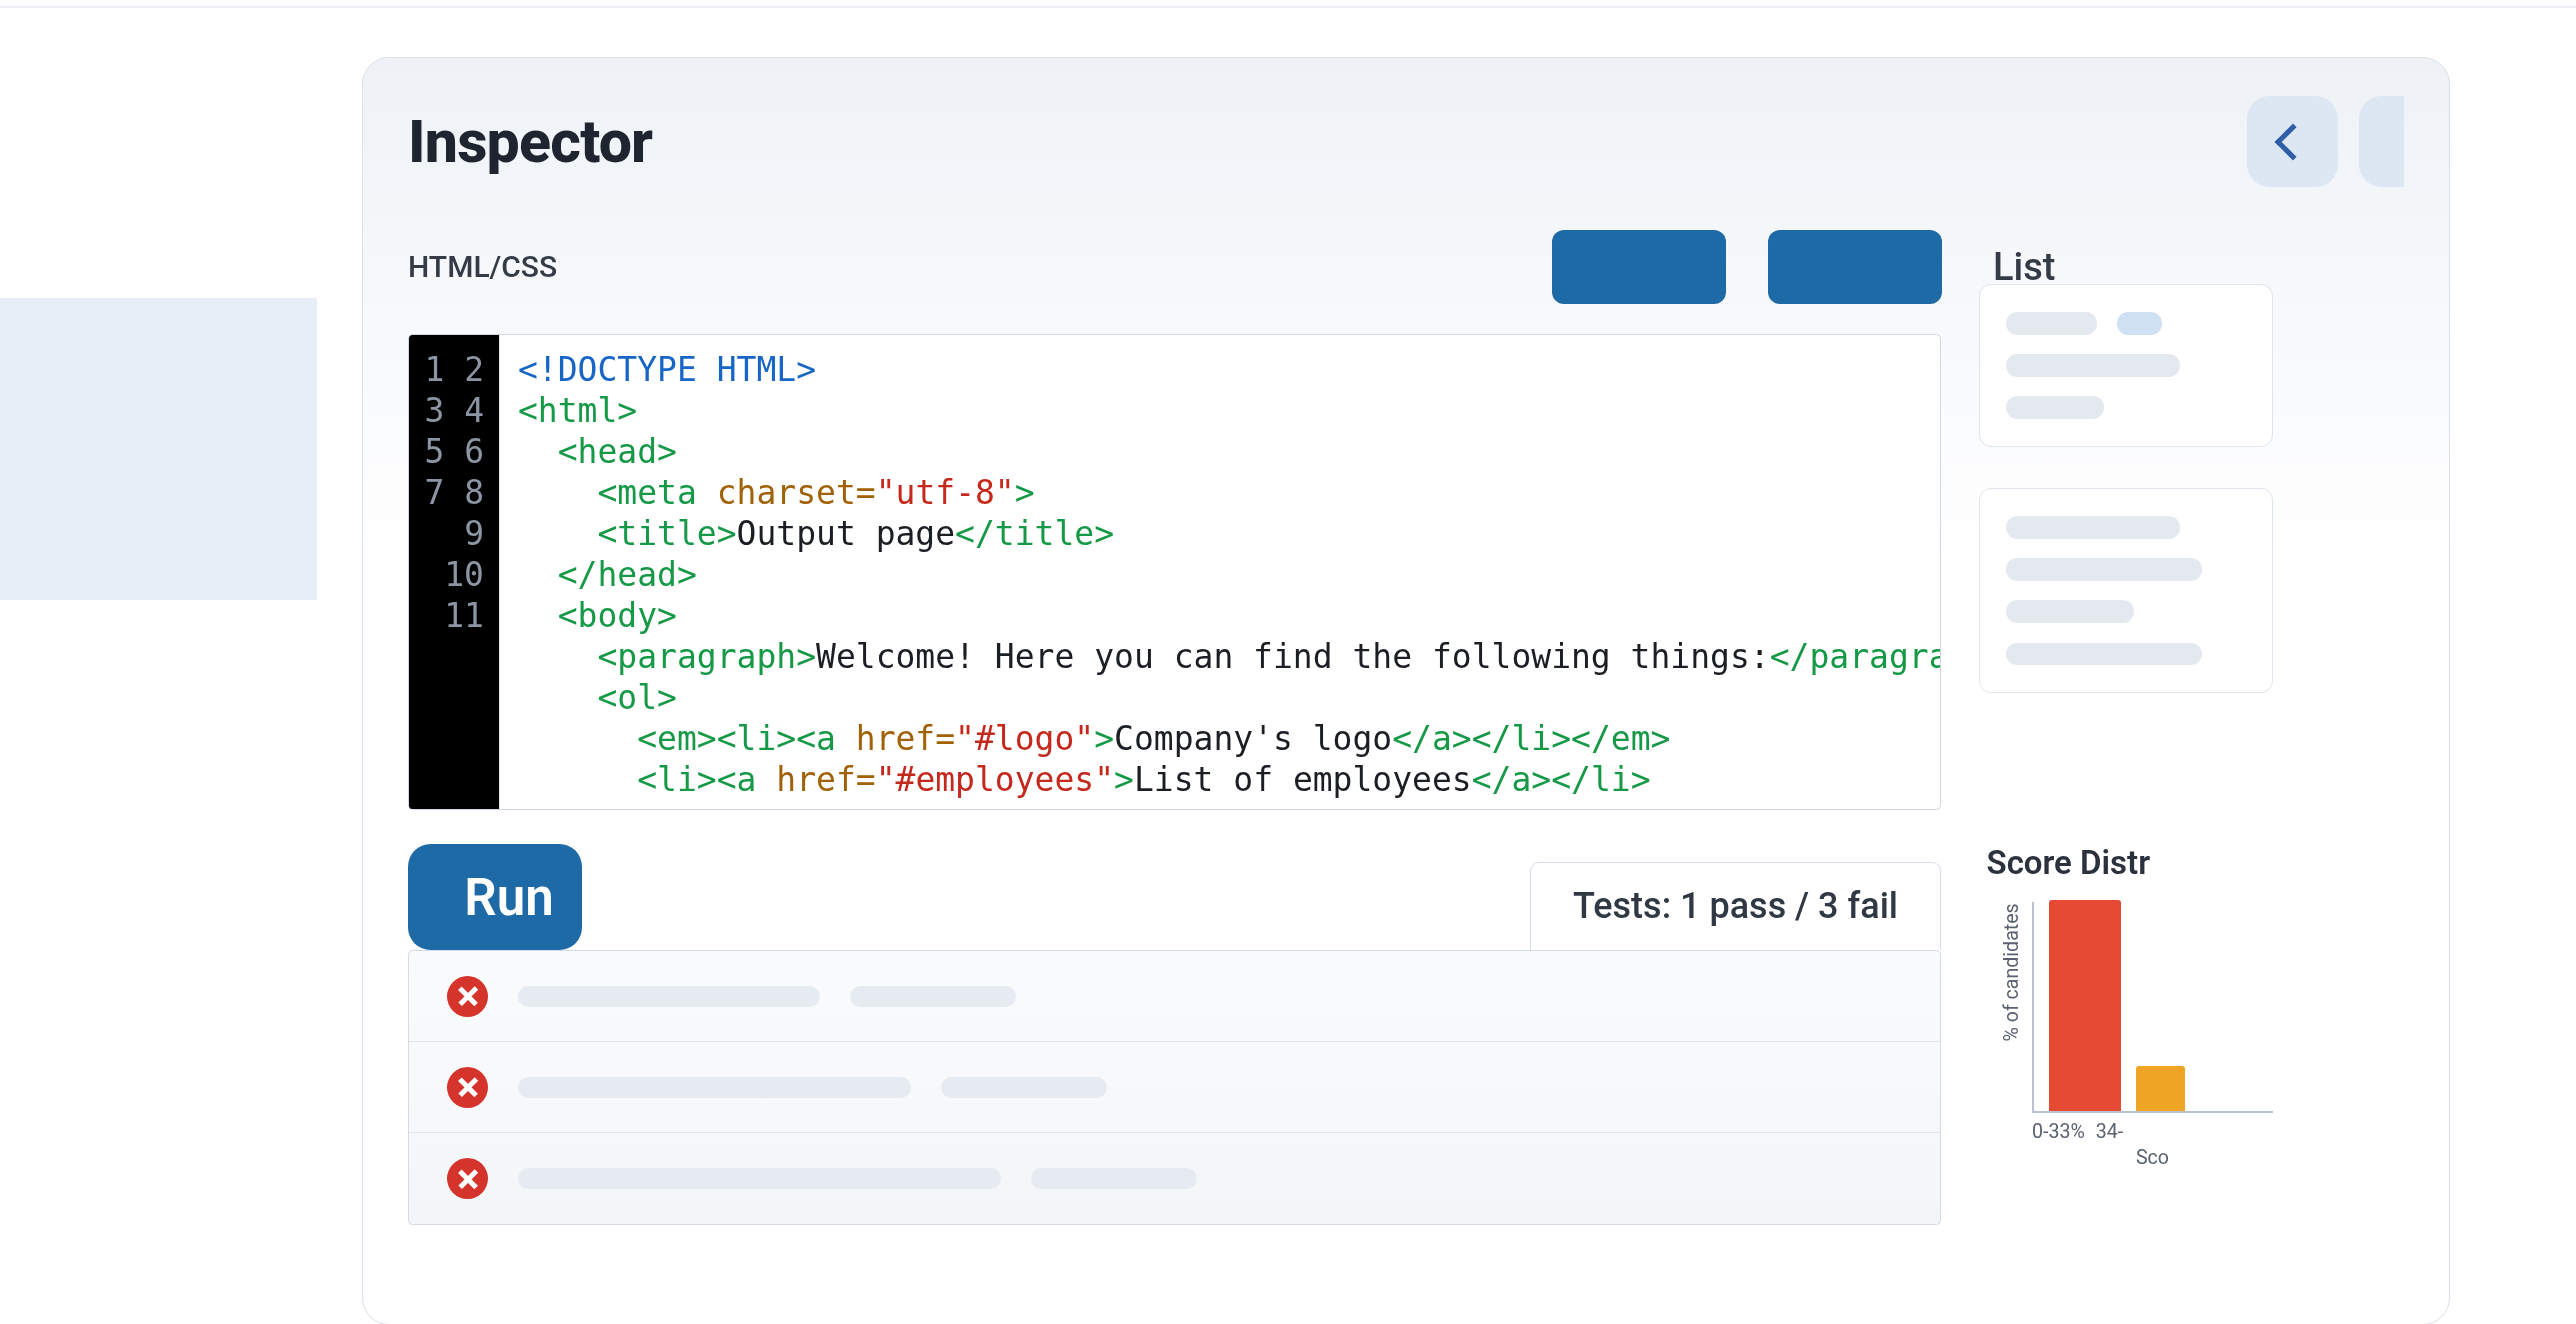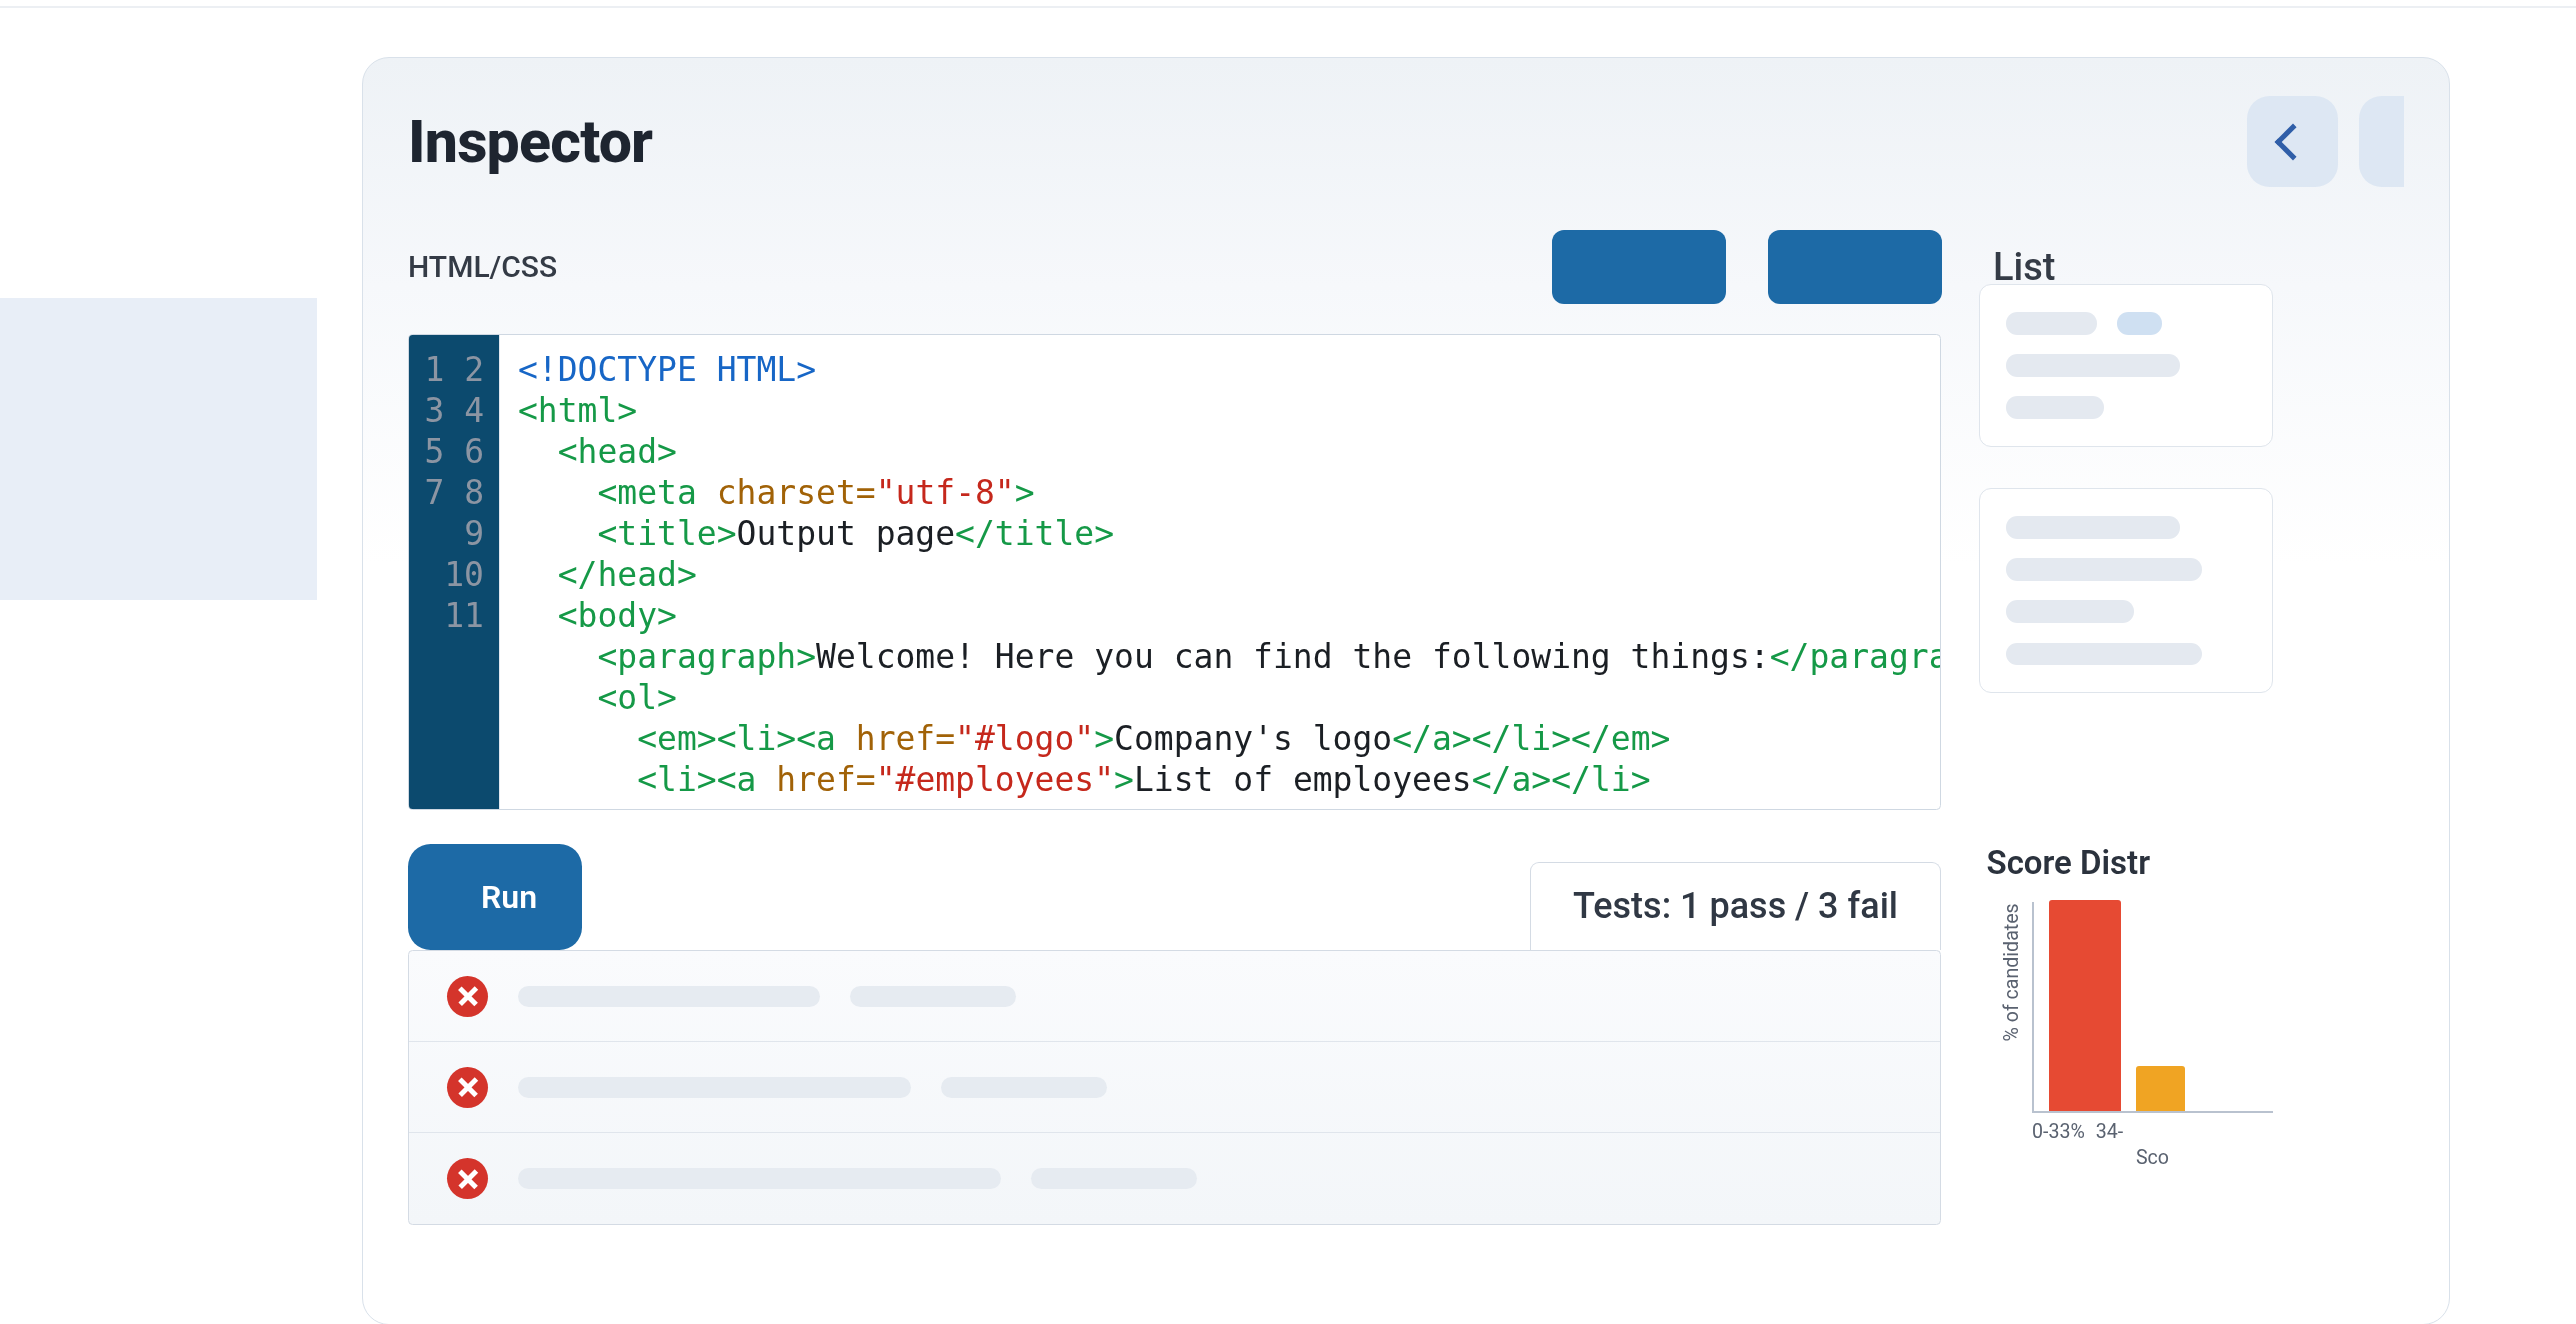--- a/index.html
+++ b/index.html
@@ -90,21 +90,21 @@
     width: 1533px;
     height: 476px;
     border: 1.5px solid #cfd8e2;
     border-radius: 4.5px;
     background: #ffffff;
     display: flex;
     overflow: hidden;
   }
   .gutter {
     width: 91px;
-    background: #0c4a6e;
+    background: #000000;
     border-right: 1.5px solid #e2e7ee;
     padding: 13.6px 15px 0 0;
     text-align: right;
     font-family: "SFMono-Regular","Menlo","Consolas",monospace;
     font-size: 33px;
     line-height: 41px;
     color: #8c95a3;
   }
   .code {
     flex: 1;
@@ -126,21 +126,21 @@
     margin-top: 34px;
     width: 1533px;
     display: flex;
     align-items: center;
   }
   .run-btn {
     width: 174px; height: 106px;
     background: #1d6aa6;
     border-radius: 22.6px;
     color: #ffffff;
-    font-size: 32px;
+    font-size: 51px;
     font-weight: 600;
     display:flex; align-items:center; justify-content:center;padding-left:28px;
   }
   .tabbar {
     margin-left:auto;
     display:flex;
     align-items:flex-end;
     height: 106px;
   }
   .tab {

